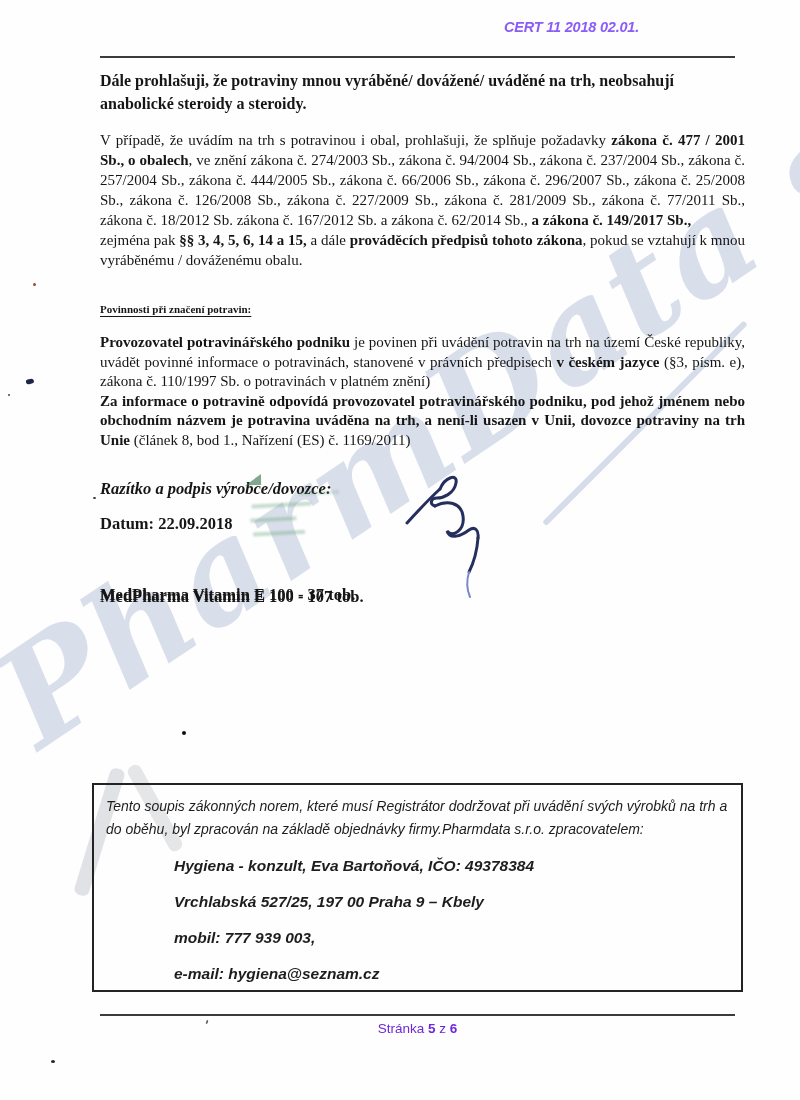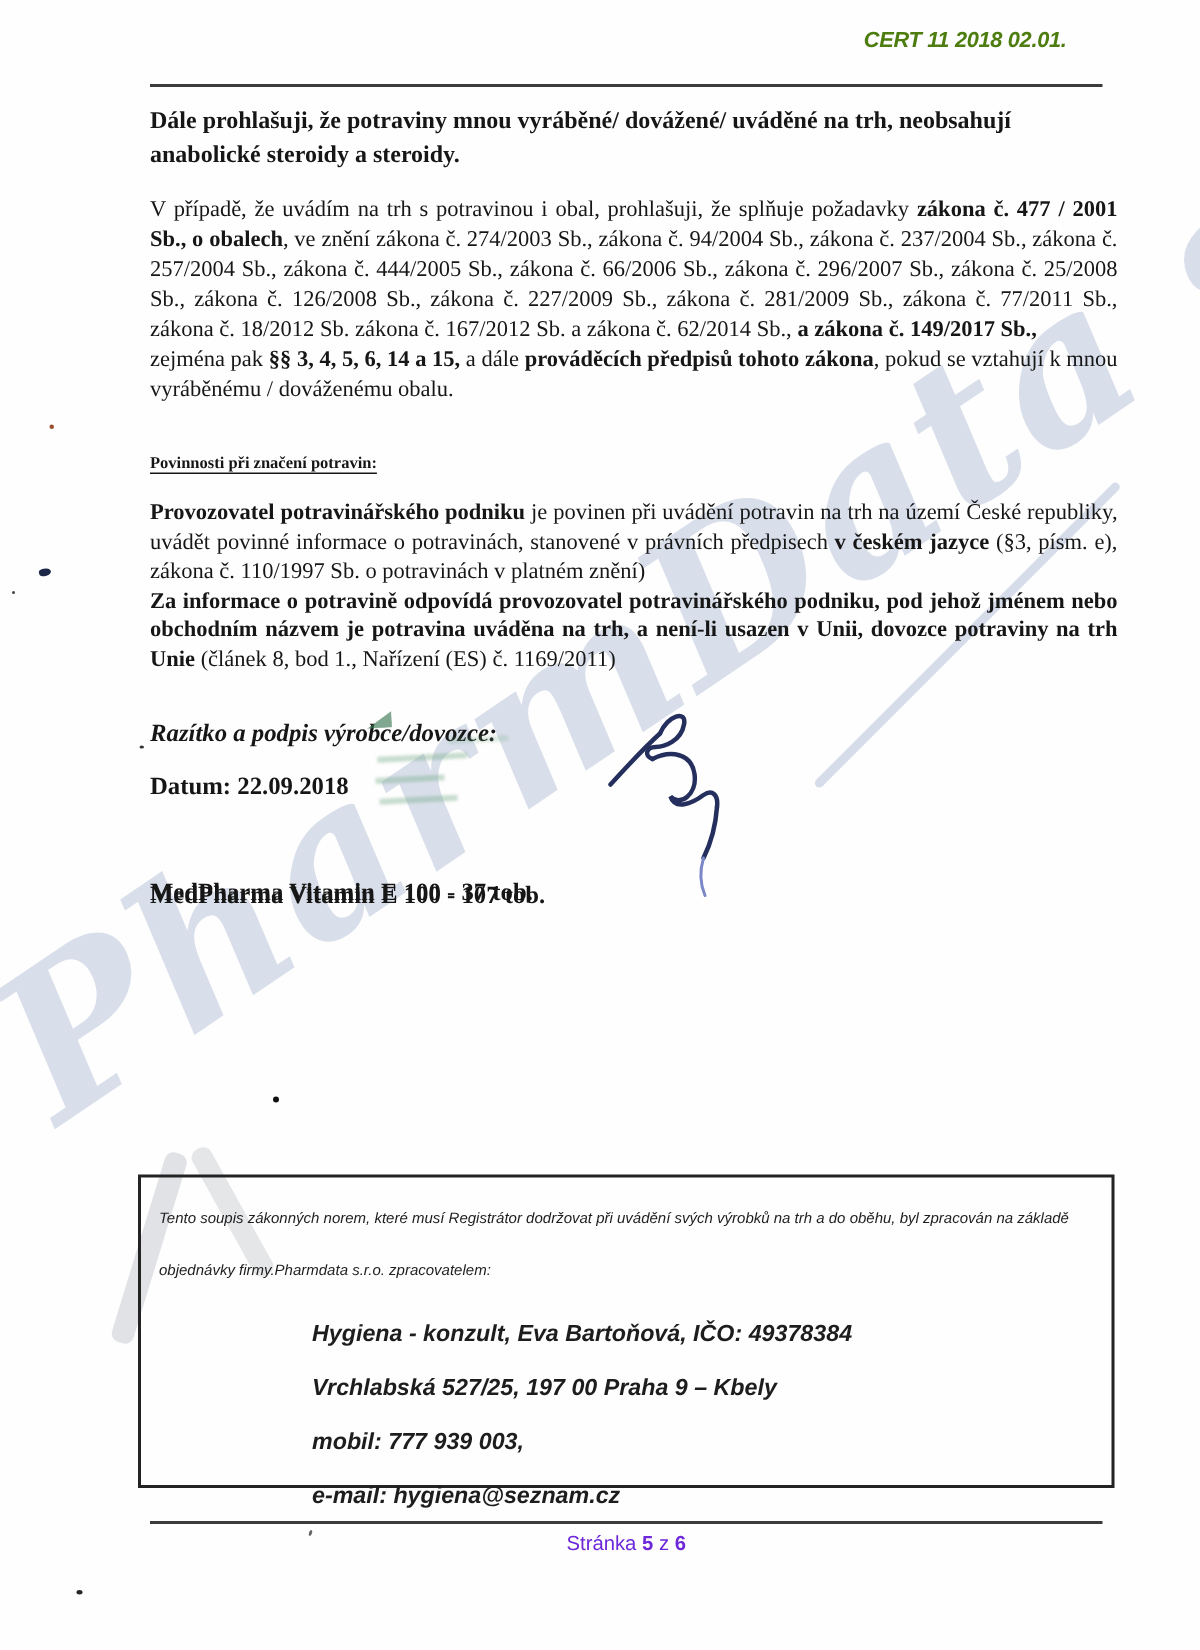--- a/index.html
+++ b/index.html
@@ -4,23 +4,23 @@
 <style>
   html,body{margin:0;padding:0;background:#fff;}
   .page{
     position:relative;width:800px;height:1100px;background:#fefefe;
     overflow:hidden;font-family:"Liberation Serif",serif;color:#161616;
   }
   .abs{position:absolute;}
   .b{font-weight:bold;}
   .rule{position:absolute;height:2px;background:#3c3c3c;}
   .header-code{
-    top:19px;left:376px;width:335px;text-align:right;
+    top:19px;left:404px;width:335px;text-align:center;
     font-family:"Liberation Sans",sans-serif;font-style:italic;font-weight:bold;
-    font-size:14.5px;letter-spacing:-0.2px;color:#4d7c0f;
+    font-size:14.5px;letter-spacing:-0.2px;color:#8b5cf6;
   }
   .para{line-height:20px;font-size:15px;text-align:justify;}
   .para1{top:69px;left:100px;width:645px;font-size:16px;font-weight:bold;line-height:23px;text-align:left;}
   .para2{top:130px;left:100px;width:645px;}
   .heading2{
     top:303px;left:100px;font-size:11px;font-weight:bold;
     text-decoration:underline;text-underline-offset:3px;
   }
   .para3{top:333px;left:100px;width:645px;line-height:19.5px;}
   .label{left:100px;font-size:16.5px;font-weight:bold;}
@@ -48,22 +48,22 @@
   .stamp .l2{left:4px;top:44px;width:46px;height:4px;}
   .stamp .l3{left:6px;top:58px;width:52px;height:4px;}
   .stamp .l4{left:54px;top:20px;width:40px;height:4px;opacity:0.6;}
   .sig{top:468px;left:395px;z-index:4;}
   
   .pbox{
     top:783px;left:92px;width:623px;height:195px;border:2px solid #232323;
     padding:10px 12px 0 12px;z-index:2;background:transparent;
     font-family:"Liberation Sans",sans-serif;font-style:italic;color:#1d1d1d;
   }
-  .pbox-intro{font-size:10px;line-height:35px;}
-  .pbox-contacts{margin:14px 0 0 102px;}
+  .pbox-intro{font-size:14px;line-height:23px;}
+  .pbox-contacts{margin:14px 0 0 68px;}
   .pbox-contact{font-size:15.5px;font-weight:bold;line-height:21px;margin-bottom:15px;}
   .footer-rule{top:1014px;left:100px;width:635px;}
   .footer-text{
     top:1021px;left:100px;width:635px;text-align:center;
     font-family:"Liberation Sans",sans-serif;font-size:13.5px;color:#6d28d9;
   }
   
   .speck{position:absolute;border-radius:50%;}
 </style>
 </head>

